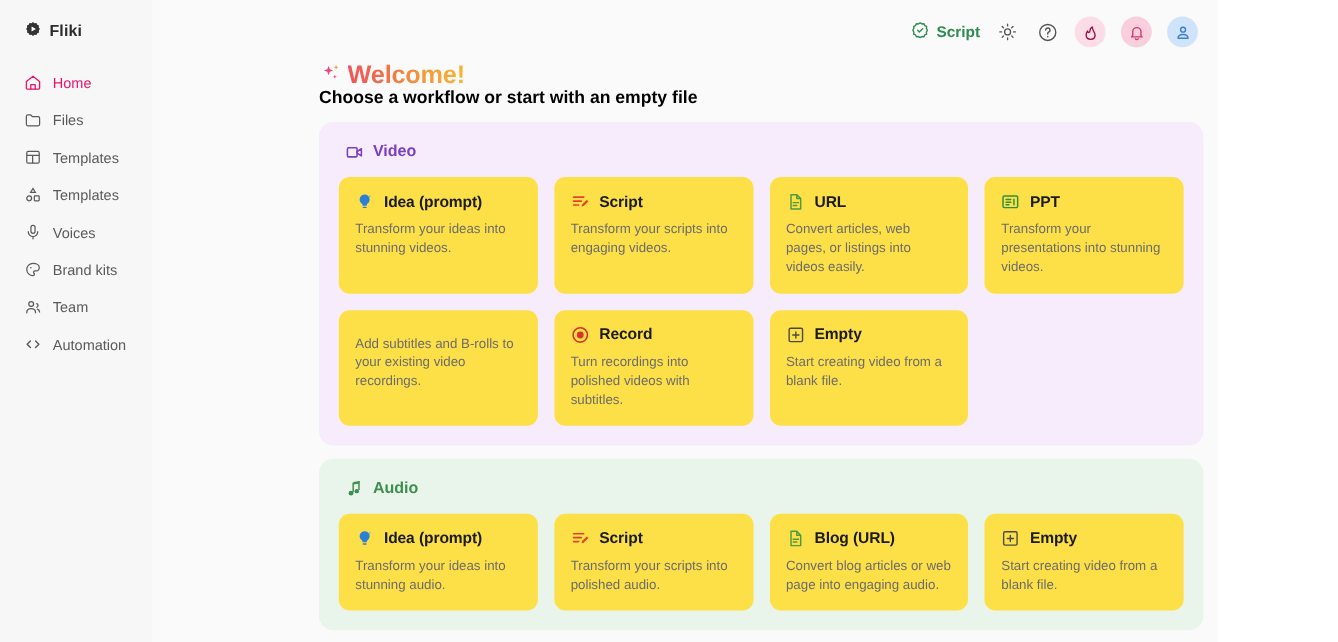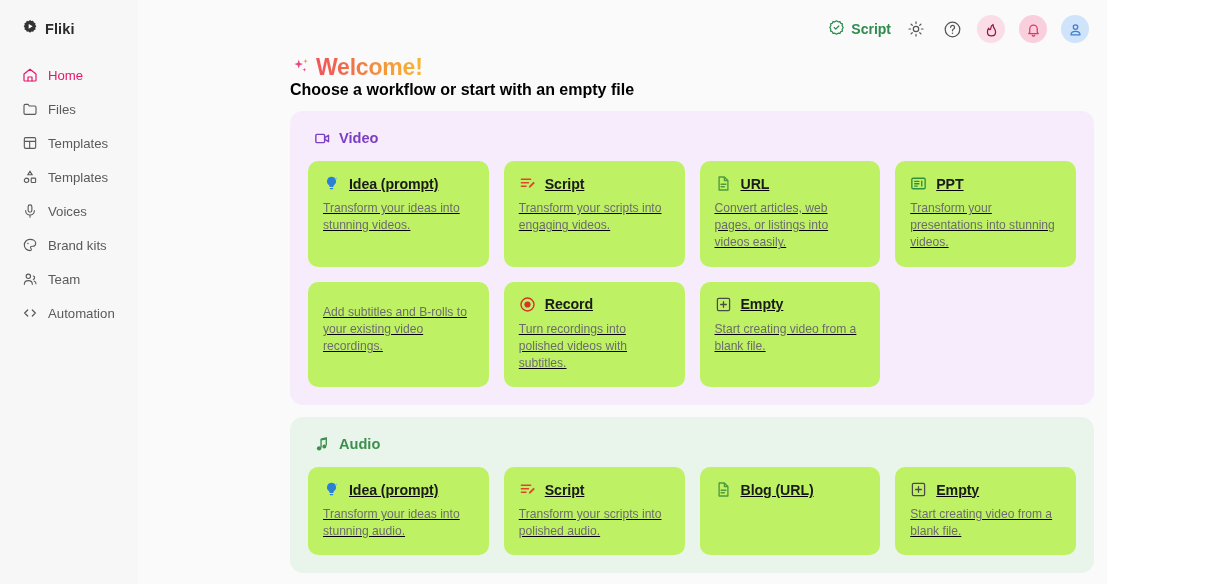--- a/index.html
+++ b/index.html
@@ -66,23 +66,23 @@
   .section { border-radius: 13px; padding: 16px 18px 18px 18px; margin-top: 12px; }
   .section.video { background: #f6ecfc; }
   .section.audio { background: #e9f5ea; }
   .sec-head { display: flex; align-items: center; gap: 8px; margin: 2px 0 14px 5px; }
   .sec-title { font-size: 14.6px; font-weight: 600; }
   .section.video .sec-title { color: #7b3fc4; }
   .section.audio .sec-title { color: #3d8f4e; }
 
   .grid { display: grid; grid-template-columns: repeat(4, 1fr); gap: 15px; }
   .card {
-    background: #bef264; border-radius: 10px;
+    background: #fde047; border-radius: 10px;
     padding: 14px 15px 15px 15px;
-    min-height: 79px; cursor: pointer; text-decoration: underline;
+    min-height: 79px; cursor: pointer;
   }
   .card-head { display: flex; align-items: center; gap: 9px; }
   .card-title { font-size: 14.2px; font-weight: 700; color: #1b1b1b; letter-spacing: -.1px; }
   .card-desc { font-size: 12.1px; color: #6c6c6c; line-height: 1.42; margin-top: 8px; }
   .card-ico { width: 17px; height: 17px; flex: 0 0 17px; display: flex; align-items: center; justify-content: center; }
 </style>
 </head>
 <body>
 
 <div class="app">
@@ -385,20 +385,21 @@
             <div class="card-head">
               <span class="card-ico">
                 <svg width="17" height="17" viewBox="0 0 24 24" fill="none" stroke="#4f9a3f" stroke-width="1.9" stroke-linejoin="round">
                     <path d="M5.8 2.8h7.4l5 5v13.4H5.8z"></path>
                     <path d="M13.2 2.8v5h5"></path>
                     <path d="M8.6 13h6.8M8.6 16.6h4.6" stroke-linecap="round"></path>
                   </svg>
               </span>
               <span class="card-title">Blog (URL)</span>
             </div>
+            <div class="card-desc">Convert blog articles or web page into engaging audio.</div>
           </div>
 
           <div class="card">
             <div class="card-head">
               <span class="card-ico">
                 <svg width="17" height="17" viewBox="0 0 24 24" fill="none" stroke="#4a4a4a" stroke-width="1.8" stroke-linecap="round">
                     <rect x="3.4" y="3.4" width="17.2" height="17.2" rx="1.8"></rect>
                     <path d="M12 8v8M8 12h8"></path>
                   </svg>
               </span>

